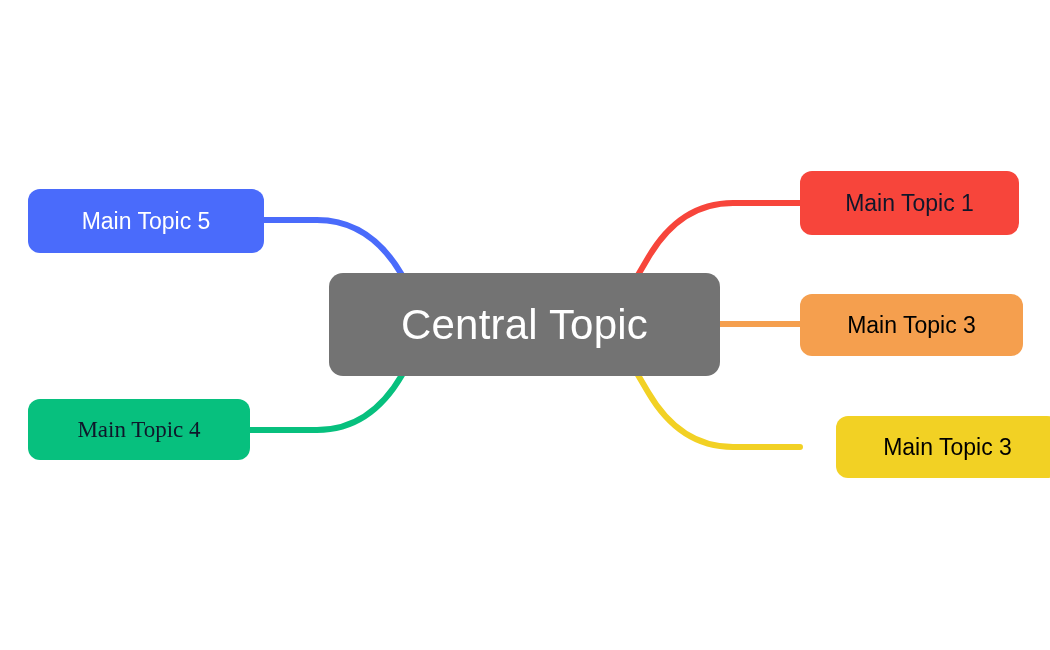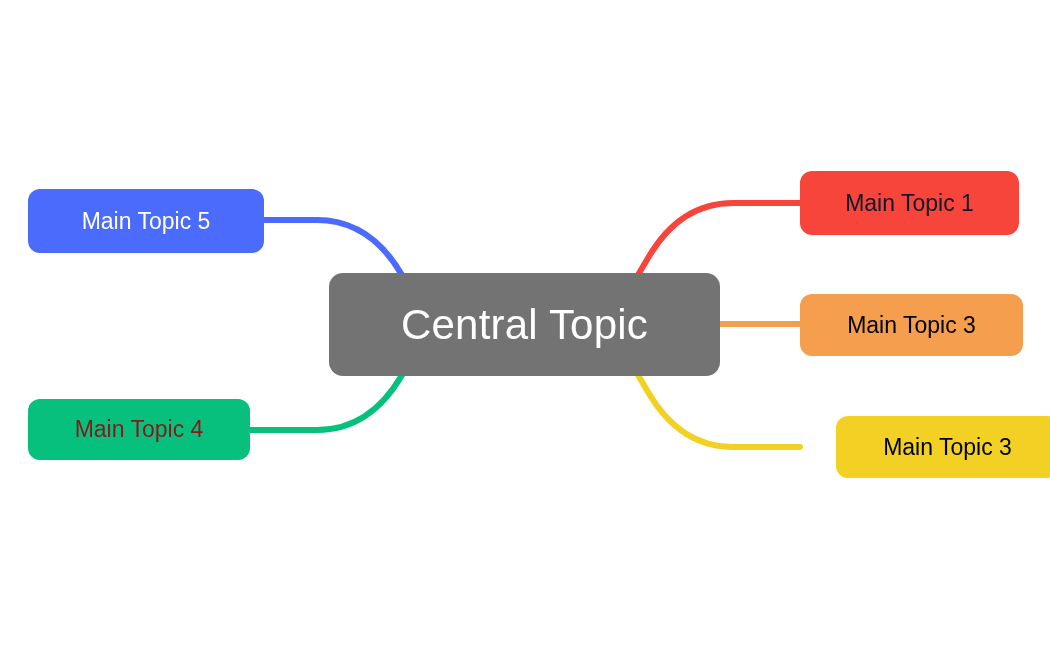--- a/index.html
+++ b/index.html
@@ -110,21 +110,21 @@
   </div>
 
   <div class="node branch-node" id="node-topic-2" style="background-color: rgb(245, 159, 78); color: rgb(0, 0, 0);">
     <span class="node-label">Main Topic 3</span>
   </div>
 
   <div class="node branch-node" id="node-topic-3" style="background-color: rgb(242, 209, 36); color: rgb(0, 0, 0); margin-left: 36px;">
     <span class="node-label">Main Topic 3</span>
   </div>
 
-  <div class="node branch-node" id="node-topic-4" style="background-color: rgb(7, 192, 126); color: #7f1d1d;">
+  <div class="node branch-node" id="node-topic-4" style="background-color: rgb(7, 192, 126); color: #0f172a; font-family: Liberation Serif, serif;">
     <span class="node-label">Main Topic 4</span>
   </div>
 
   <div class="node branch-node" id="node-topic-5" style="background-color: rgb(74, 107, 251); color: rgb(255, 255, 255);">
     <span class="node-label">Main Topic 5</span>
   </div>
 
 </div>
 
 </body></html>

